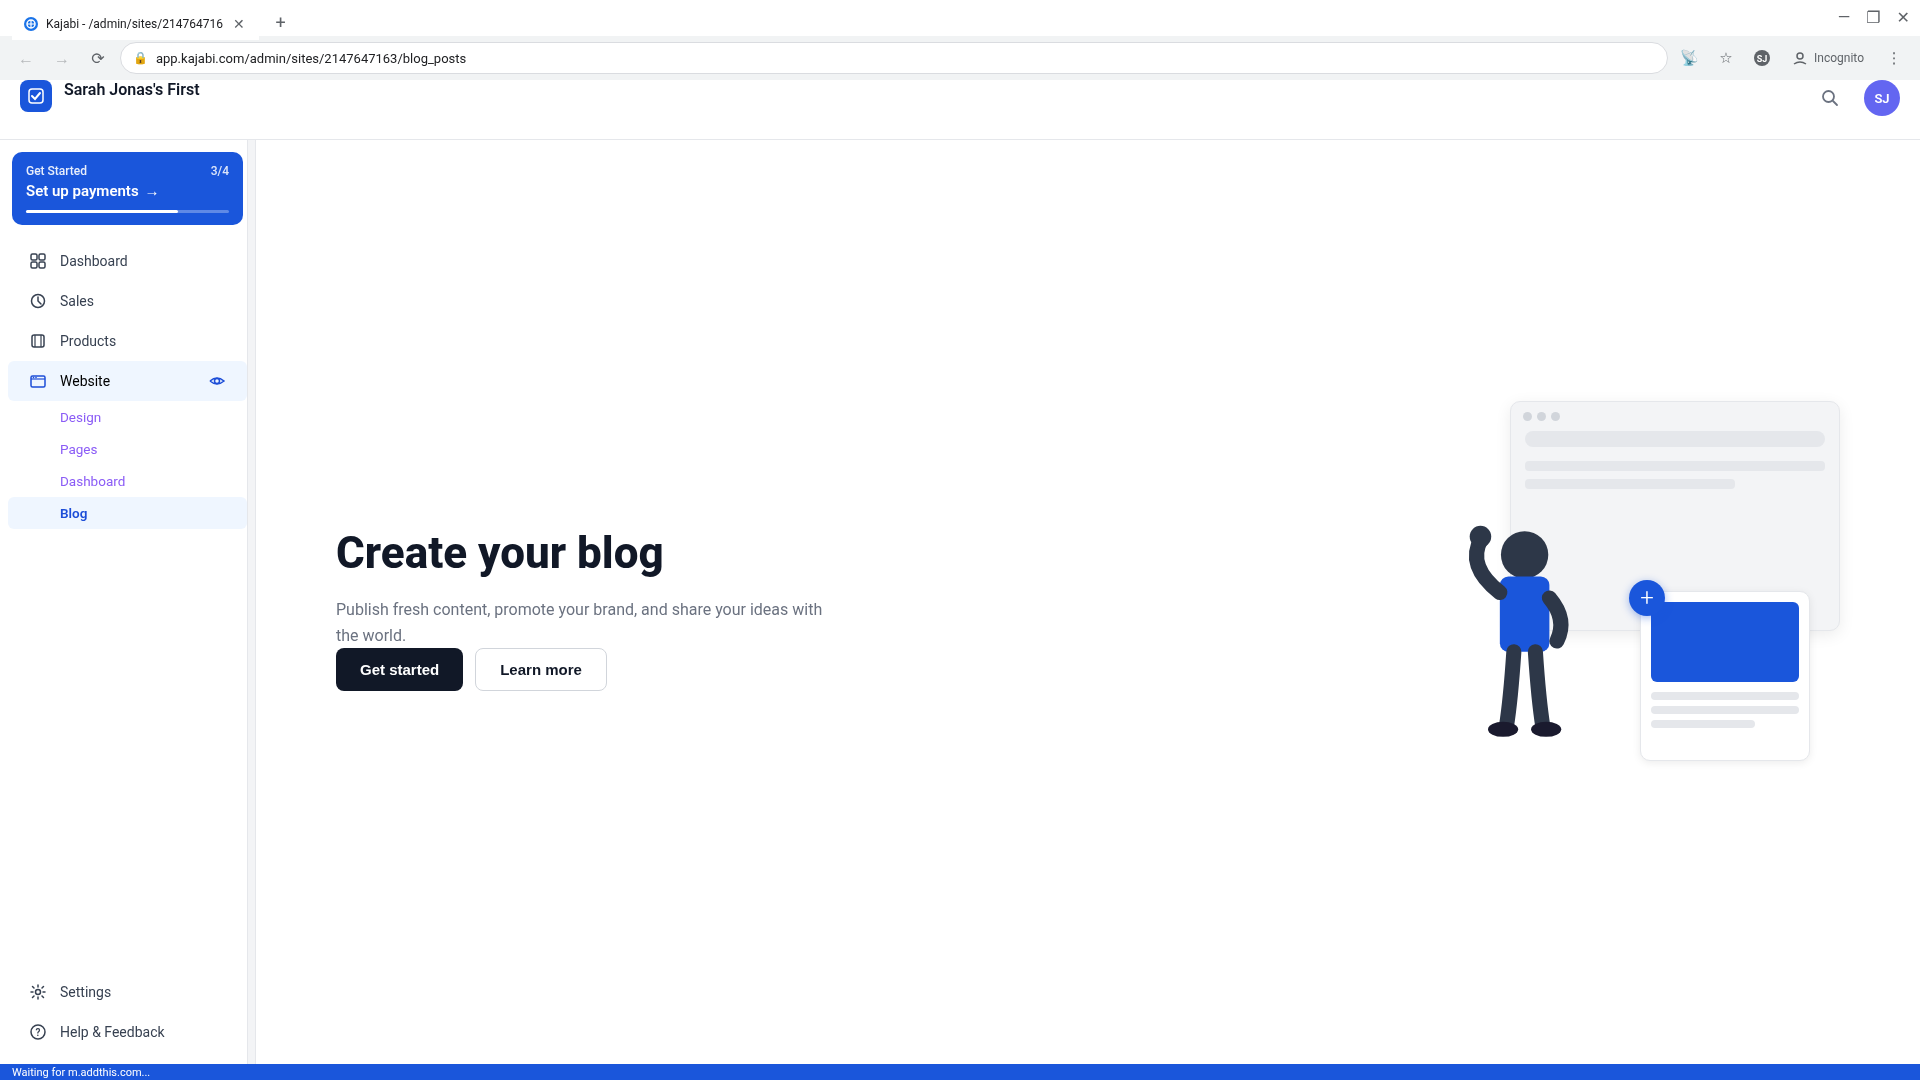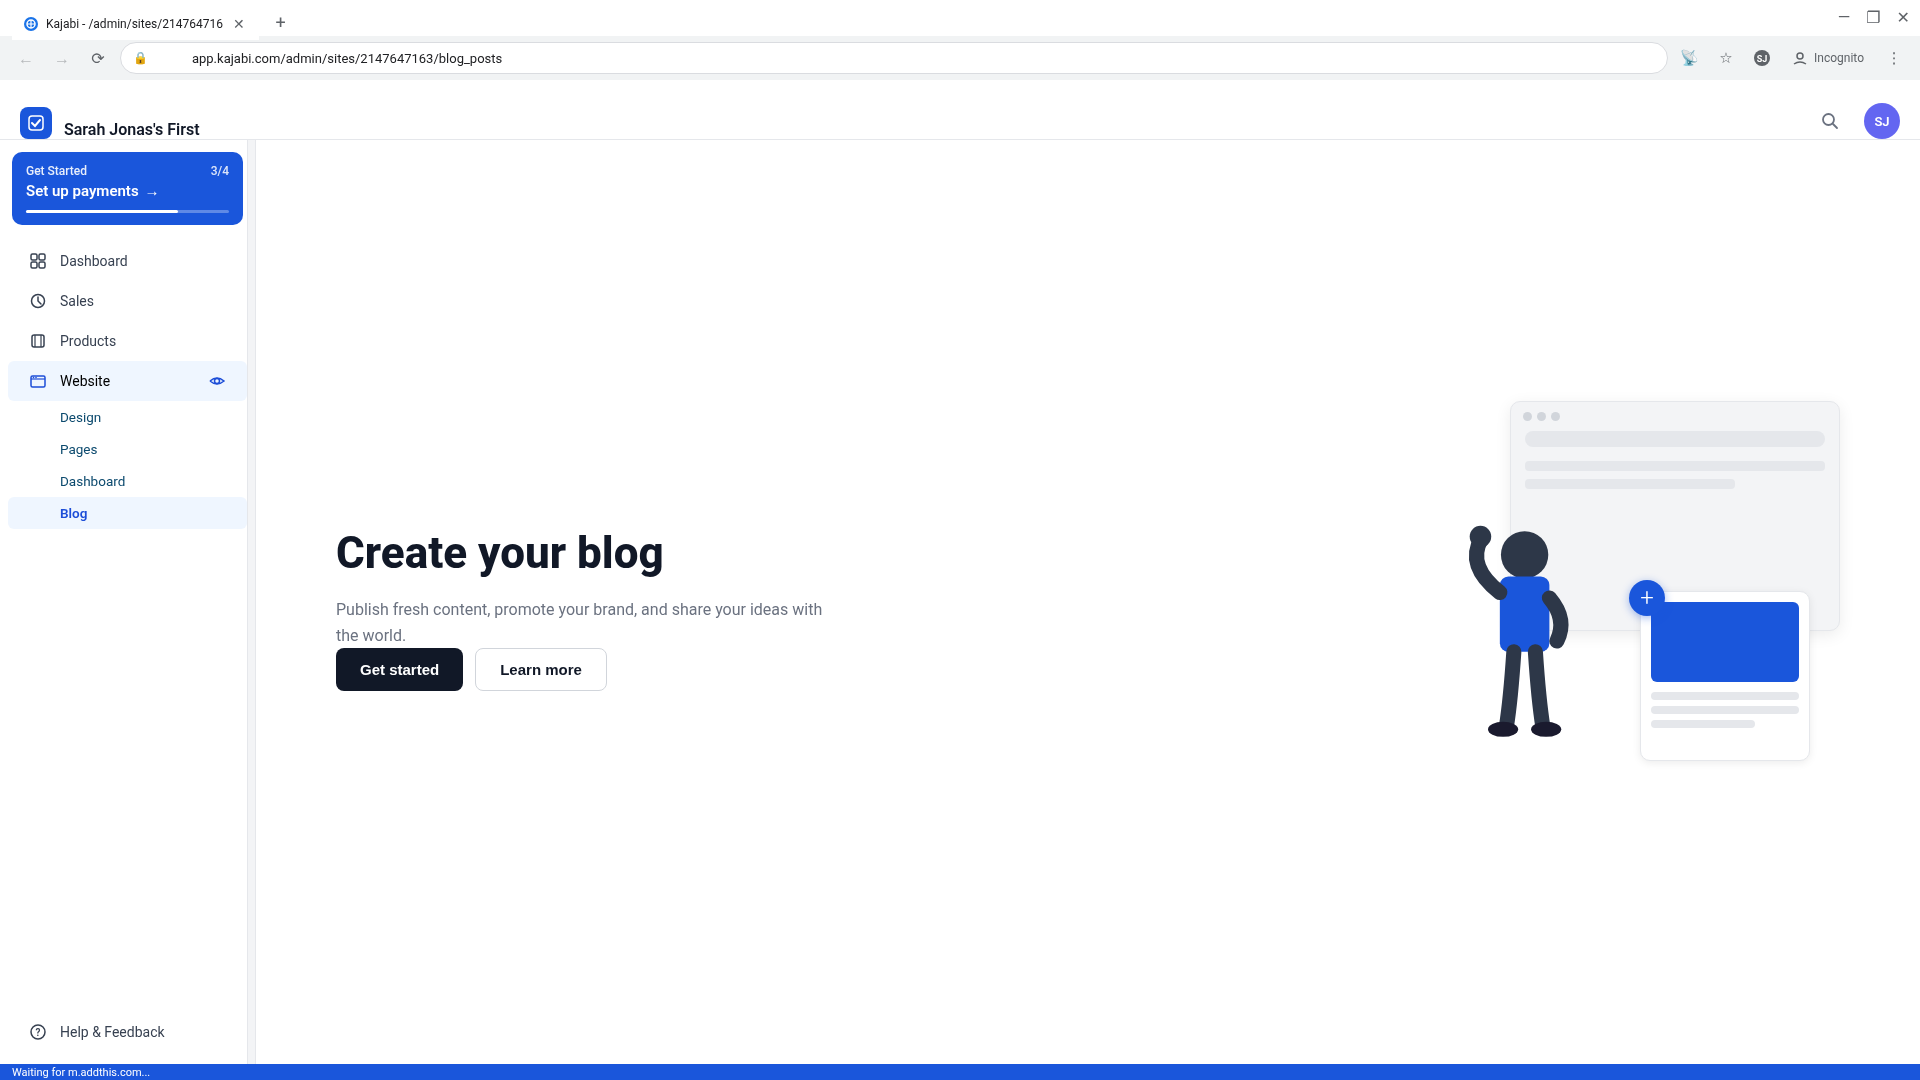--- a/index.html
+++ b/index.html
@@ -85,21 +85,21 @@
       border: 1px solid #dadce0;
       border-radius: 16px;
       display: flex;
       align-items: center;
       padding: 0 12px;
       gap: 8px;
       font-size: 13px;
       color: #202124;
     }
     .browser-address-bar .lock-icon { color: #5f6368; font-size: 12px; }
-    .browser-address-text { flex: 1; margin-left: 36px; }
+    .browser-address-text { flex: 1; }
     .browser-right-icons {
       display: flex;
       align-items: center;
       gap: 8px;
     }
     .browser-icon-btn {
       width: 28px;
       height: 28px;
       display: flex;
       align-items: center;
@@ -117,21 +117,21 @@
       border-radius: 4px;
       cursor: pointer;
       font-size: 12px;
       color: #5f6368;
     }
     .win-btn { color: #5f6368; cursor: pointer; font-size: 16px; }
 
     
     .app-topbar {
       display: flex;
-      align-items: flex-end;
+      align-items: flex-start;
       padding: 0 20px;
       height: 60px;
       border-bottom: 1px solid #e5e7eb;
       background: #fff;
       position: fixed;
       top: 80px;
       left: 0;
       right: 0;
       z-index: 10;
     }
@@ -268,21 +268,21 @@
     .nav-item.active { background: #eff6ff; color: #000000; }
     .nav-item-icon { width: 20px; height: 20px; display: flex; align-items: center; justify-content: center; flex-shrink: 0; }
     .nav-item-label { flex: 1; font-weight: 400; }
 
     
     .sub-nav-item {
       display: flex;
       align-items: center;
       padding: 8px 20px 8px 52px;
       font-size: 13.5px;
-      color: #0c4a6e;
+      color: #8b5cf6;
       cursor: pointer;
       margin: 0 8px;
       border-radius: 6px;
     }
     .sub-nav-item.active { background: #eff6ff; color: #1d4ed8; font-weight: 600; }
 
     .sidebar-bottom {
       margin-top: auto;
     }
 
@@ -498,20 +498,29 @@
       <div class="sub-nav-item">
         <span>Dashboard</span>
       </div>
       <div class="sub-nav-item active">
         <span>Blog</span>
       </div>
     </div>
 
     <div class="sidebar-bottom nav-section">
 
+      <div class="nav-item">
+        <div class="nav-item-icon">
+          <svg width="18" height="18" viewBox="0 0 18 18" fill="none">
+              <circle cx="9" cy="9" r="2.5" stroke="#374151" stroke-width="1.5"></circle>
+              <path d="M9 2 L9 4 M9 14 L9 16 M2 9 L4 9 M14 9 L16 9 M3.5 3.5 L5 5 M13 13 L14.5 14.5 M14.5 3.5 L13 5 M5 13 L3.5 14.5" stroke="#374151" stroke-width="1.5" stroke-linecap="round"></path>
+            </svg>
+        </div>
+        <span class="nav-item-label">Settings</span>
+      </div>
 
       <div class="nav-item">
         <div class="nav-item-icon">
           <svg width="18" height="18" viewBox="0 0 18 18" fill="none">
               <circle cx="9" cy="9" r="7" stroke="#374151" stroke-width="1.5"></circle>
               <text x="9" y="13" text-anchor="middle" fill="#374151" font-size="10" font-weight="600">?</text>
             </svg>
         </div>
         <span class="nav-item-label">Help &amp; Feedback</span>
       </div>

